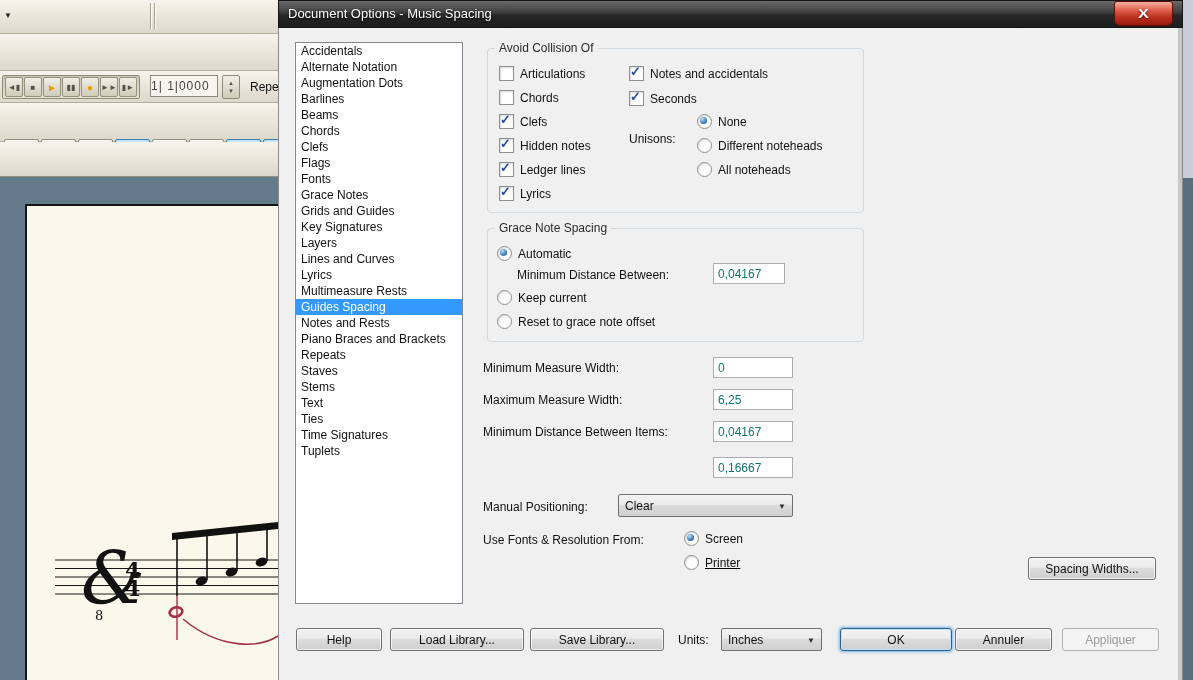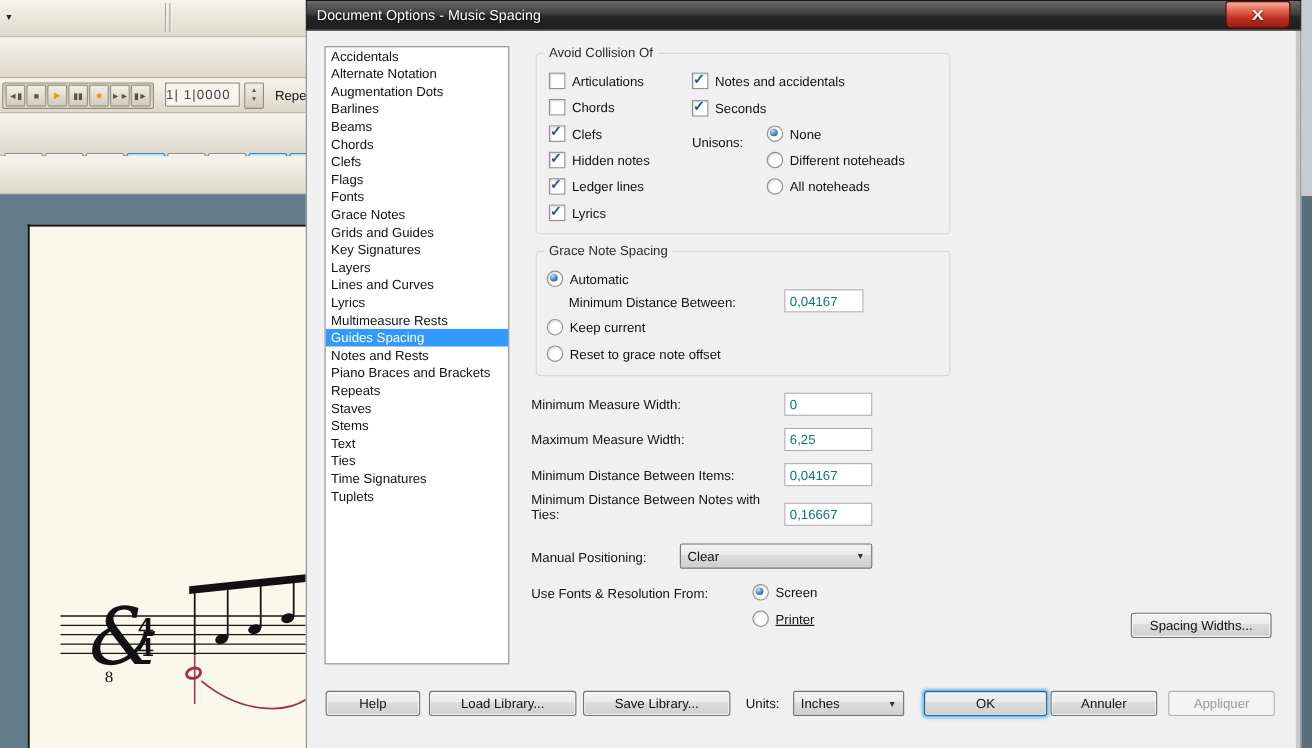--- a/index.html
+++ b/index.html
@@ -364,21 +364,21 @@
       <div class="lb-item">Staves</div>
       <div class="lb-item">Stems</div>
       <div class="lb-item">Text</div>
       <div class="lb-item">Ties</div>
       <div class="lb-item">Time Signatures</div>
       <div class="lb-item">Tuplets</div>
     </div>
 
   <div class="grp" style="left:487px;top:48px;width:375px;height:163px;"></div>
   <div class="grp-legend" style="left:495px;top:41px;">Avoid Collision Of</div>
-  <div class="lbl" style="left:629px;top:123px;">Unisons:</div>
+  <div class="lbl" style="left:629px;top:132px;">Unisons:</div>
 
   <div class="grp" style="left:487px;top:228px;width:375px;height:112px;"></div>
   <div class="grp-legend" style="left:495px;top:221px;">Grace Note Spacing</div>
   <div class="lbl" style="left:517px;top:268px;">Minimum Distance Between:</div>
   <input class="tf" style="left: 713px; top: 263px; width: 72px; height: 21px;" readonly="" value="0,04167">
 
   <div class="lbl" style="left:483px;top:500px;">Manual Positioning:</div>
   <div class="combo" style="left:618px;top:494px;width:175px;height:23px;">
     <span>Clear</span>
     <span class="arrow">▼</span>
@@ -463,15 +463,14 @@
     <div class="rb-row" style="left: 684px; top: 555px; text-decoration: underline;">
       <span class="rb"></span>
       <span class="ctl-label">Printer</span>
     </div>
     <div class="lbl" style="left: 483px; top: 361px; width: 222px; white-space: normal;">Minimum Measure Width:</div>
     <input class="tf" readonly="" value="0" style="left: 713px; top: 357px; width: 80px; height: 21px;">
     <div class="lbl" style="left: 483px; top: 393px; width: 222px; white-space: normal;">Maximum Measure Width:</div>
     <input class="tf" readonly="" value="6,25" style="left: 713px; top: 389px; width: 80px; height: 21px;">
     <div class="lbl" style="left: 483px; top: 425px; width: 222px; white-space: normal;">Minimum Distance Between Items:</div>
     <input class="tf" readonly="" value="0,04167" style="left: 713px; top: 421px; width: 80px; height: 21px;">
-    <div class="lbl" style="left: 483px; top: 447px; width: 222px; white-space: normal;">Minimum Distance Between Notes with Ties:</div>
     <input class="tf" readonly="" value="0,16667" style="left: 713px; top: 457px; width: 80px; height: 21px;">
   </div>
 
 </body></html>

